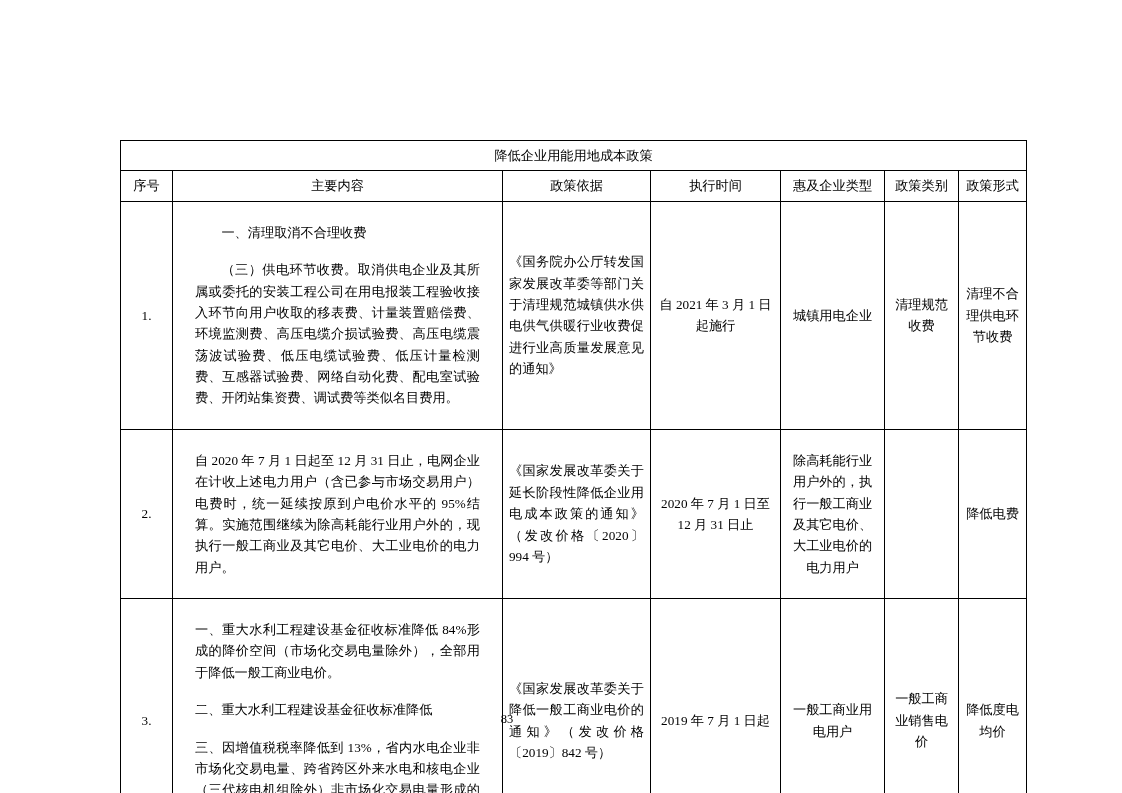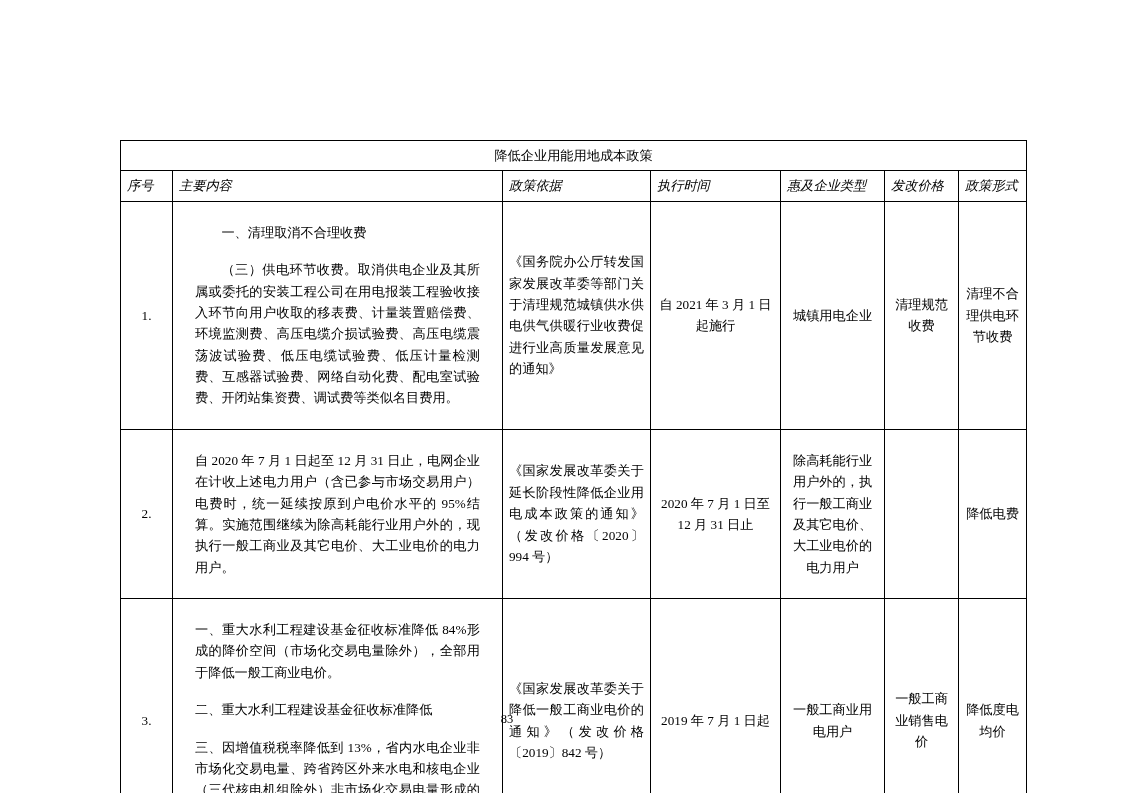--- a/index.html
+++ b/index.html
@@ -39,24 +39,24 @@
     line-height: 1.62;
     font-weight: normal;
   }
   .title-cell {
     text-align: center;
     font-weight: bold;
     font-size: 14px;
     padding: 5px 0;
   }
   .head-cell {
+    text-align: center;
     font-weight: bold;
     font-size: 13.5px;
     padding: 5px 0;
-    font-style: italic;
   }
   .section-cell {
     text-align: center;
     font-weight: bold;
     font-size: 13.5px;
     padding: 4px 0;
   }
   .num-cell {
     text-align: center;
     font-size: 13.2px;
@@ -122,21 +122,21 @@
     <tbody>
       <tr>
         <td class="title-cell" colspan="7">降低企业用能用地成本政策</td>
       </tr>
       <tr>
         <td class="head-cell">序号</td>
         <td class="head-cell">主要内容</td>
         <td class="head-cell">政策依据</td>
         <td class="head-cell">执行时间</td>
         <td class="head-cell">惠及企业类型</td>
-        <td class="head-cell">发改价格</td>
+        <td class="head-cell">政策类别</td>
         <td class="head-cell">政策形式</td>
       </tr>
 
       <tr>
         <td class="num-cell">1.</td>
         <td class="content-cell">
           <p class="indent">一、清理取消不合理收费</p>
           <p class="indent">（三）供电环节收费。取消供电企业及其所属或委托的安装工程公司在用电报装工程验收接入环节向用户收取的移表费、计量装置赔偿费、环境监测费、高压电缆介损试验费、高压电缆震荡波试验费、低压电缆试验费、低压计量检测费、互感器试验费、网络自动化费、配电室试验费、开闭站集资费、调试费等类似名目费用。</p>
         </td>
         <td class="basis-cell">《国务院办公厅转发国家发展改革委等部门关于清理规范城镇供水供电供气供暖行业收费促进行业高质量发展意见的通知》</td>

